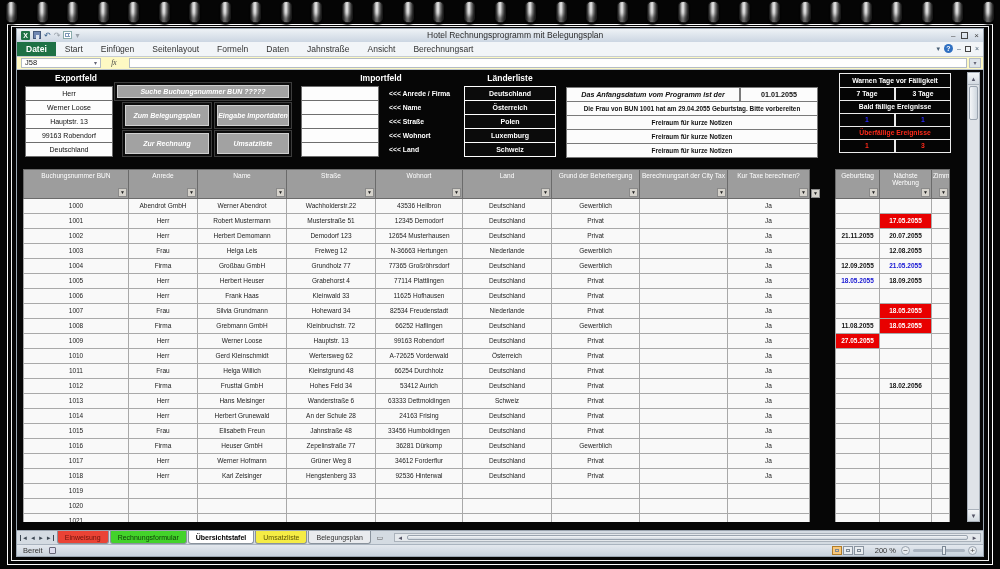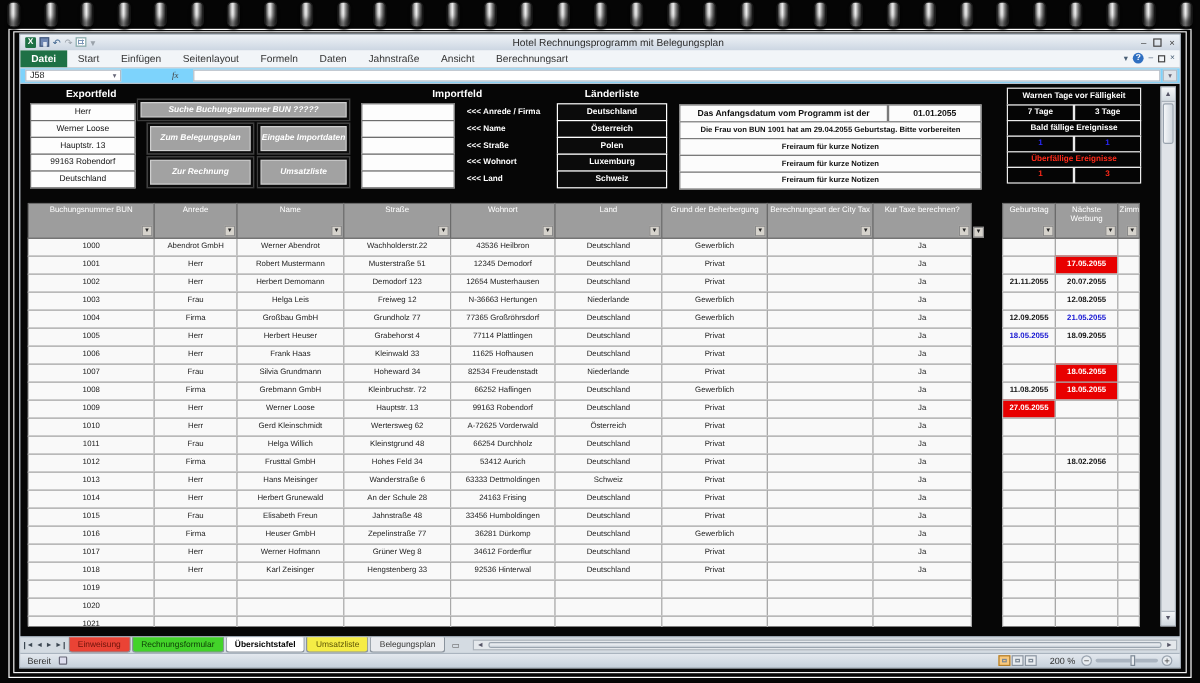--- a/index.html
+++ b/index.html
@@ -41,27 +41,27 @@
   
   .ribbon { height:15px; background:#f2f5f8; border-bottom:1px solid #c6ccd3;
             display:flex; align-items:stretch; font-size:8.5px; color:#333; }
   .rtab { padding:2px 9px 1px; display:flex; align-items:center; cursor:default; }
   .rtab.active { background:#1e7145; color:#fff; font-weight:bold; }
   .rspacer { flex:1; }
   .rright { display:flex; align-items:center; gap:4px; padding-right:4px; font-size:7px; color:#4a6076;}
   .helpdot { width:9px; height:9px; border-radius:50%; background:#2f6fc1; color:#fff;
              font-size:7px; text-align:center; line-height:9px; font-weight:bold; }
   
-  .fbar { height:13px; background:#7dd3fc; border-bottom:1px solid #b9c2cc;
+  .fbar { height:13px; background:#fef9c3; border-bottom:1px solid #b9c2cc;
           display:flex; align-items:stretch; font-size:7.5px; }
   .namebox { width:80px; background:#fff; border:1px solid #b4bcc6; margin:1px 0 1px 4px;
              display:flex; align-items:center; padding:0 3px; color:#222; }
   .namebox .dd { margin-left:auto; font-size:6px; color:#667; }
   .fx { width:26px; display:flex; align-items:center; justify-content:center;
-        font-style:italic; font-family:"Liberation Serif",serif; color:#444;margin-left:32px; }
+        font-style:italic; font-family:"Liberation Serif",serif; color:#444; }
   .finput { flex:1; background:#fff; border:1px solid #b4bcc6; margin:1px 2px; }
   .fdd { width:12px; display:flex; align-items:center; justify-content:center;
          font-size:6px; color:#667; background:#dfe5eb; border:1px solid #b4bcc6; margin:1px 2px 1px 0;}
   
   .sheet { height:462px; position:relative; background:#060606; overflow:hidden; }
   .ptitle { position:absolute; color:#fff; font-weight:bold; font-size:8.5px; text-align:center; }
   .stack { position:absolute; }
   .xcell { height:15px; margin-top:-1px; background:#fdfdfd; border:1px solid #6e6e6e;
            font-size:7px; color:#111; display:flex; align-items:center; justify-content:center; }
   .ctycell { height:15px; margin-top:-1px; background:#0b0b0b; border:1px solid #fff;
@@ -69,21 +69,21 @@
   .ilabel { height:15px; margin-top:-1px; color:#fff; font-weight:bold; font-size:6.8px;
             display:flex; align-items:center; }
   .xbtn { position:absolute; background:#a2a2a2; border:2px solid #0c0c0c;
           box-shadow:inset 0 0 0 1px #cfcfcf, 0 0 0 1px #3d3d3d;
           color:#fff; font-weight:bold; font-style:italic; font-size:7px;
           display:flex; align-items:center; justify-content:center; cursor:pointer; text-align:center;}
   .notes { position:absolute; }
   .nrow { display:flex; height:15px; margin-top:-1px; }
   .ncell { background:#fcfcfc; border:1px solid #7a7a7a; color:#111;
            display:flex; align-items:center; justify-content:center; font-size:6.4px; font-weight:bold; }
-  .ncell.it { font-size:7.2px; }
+  .ncell.it { font-style:italic; font-size:7.2px; }
   .warn { position:absolute; }
   .wrow { display:flex; margin-top:-1px; }
   .wcell { background:#050505; border:1px solid #ececec; color:#fff; font-weight:bold;
            font-size:6.8px; height:14px; display:flex; align-items:center; justify-content:center; }
   .wcell.red { color:#ff2a1a; }
   .wcell.blue { color:#2a2aff; }
   
   .twrap { position:absolute; left:6px; top:99px; width:944px; height:353px; overflow:hidden; }
   .thead { display:flex; height:30px; }
   .th { background:#9d9d9d; border:1px solid #6b6b6b; margin-left:-1px; color:#fff;

